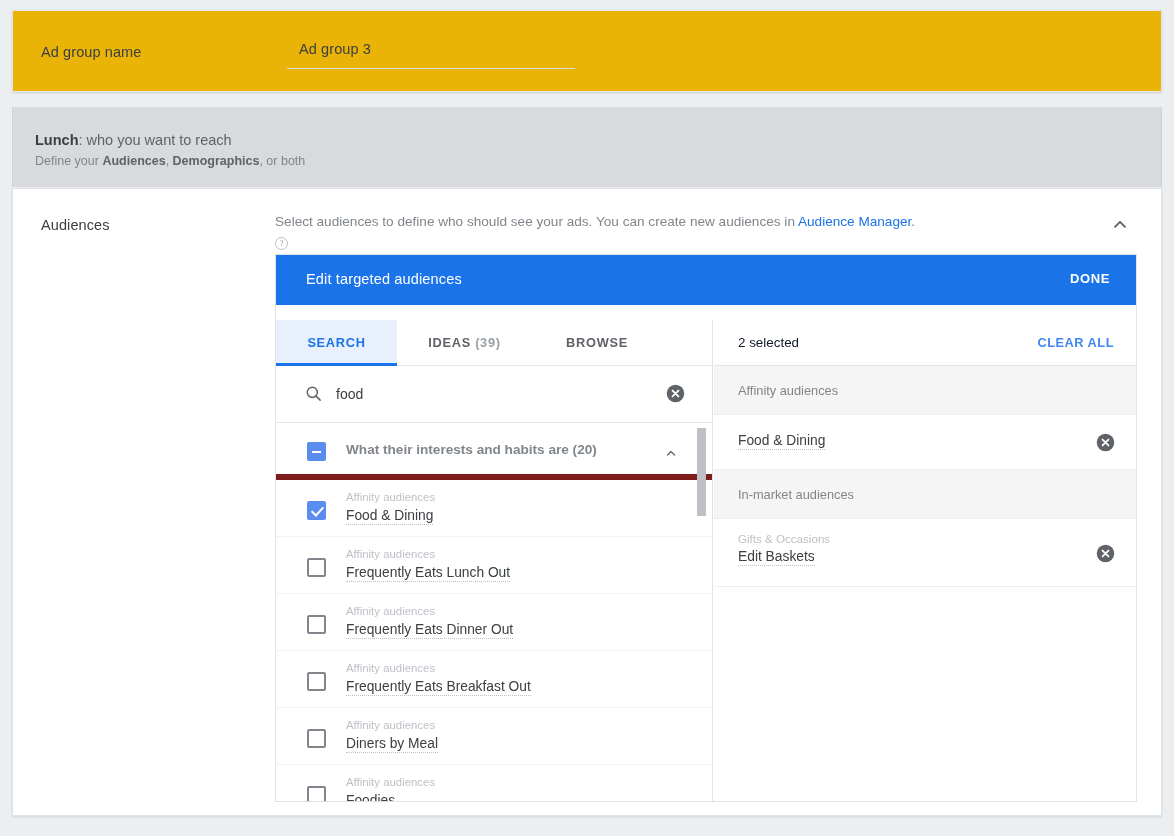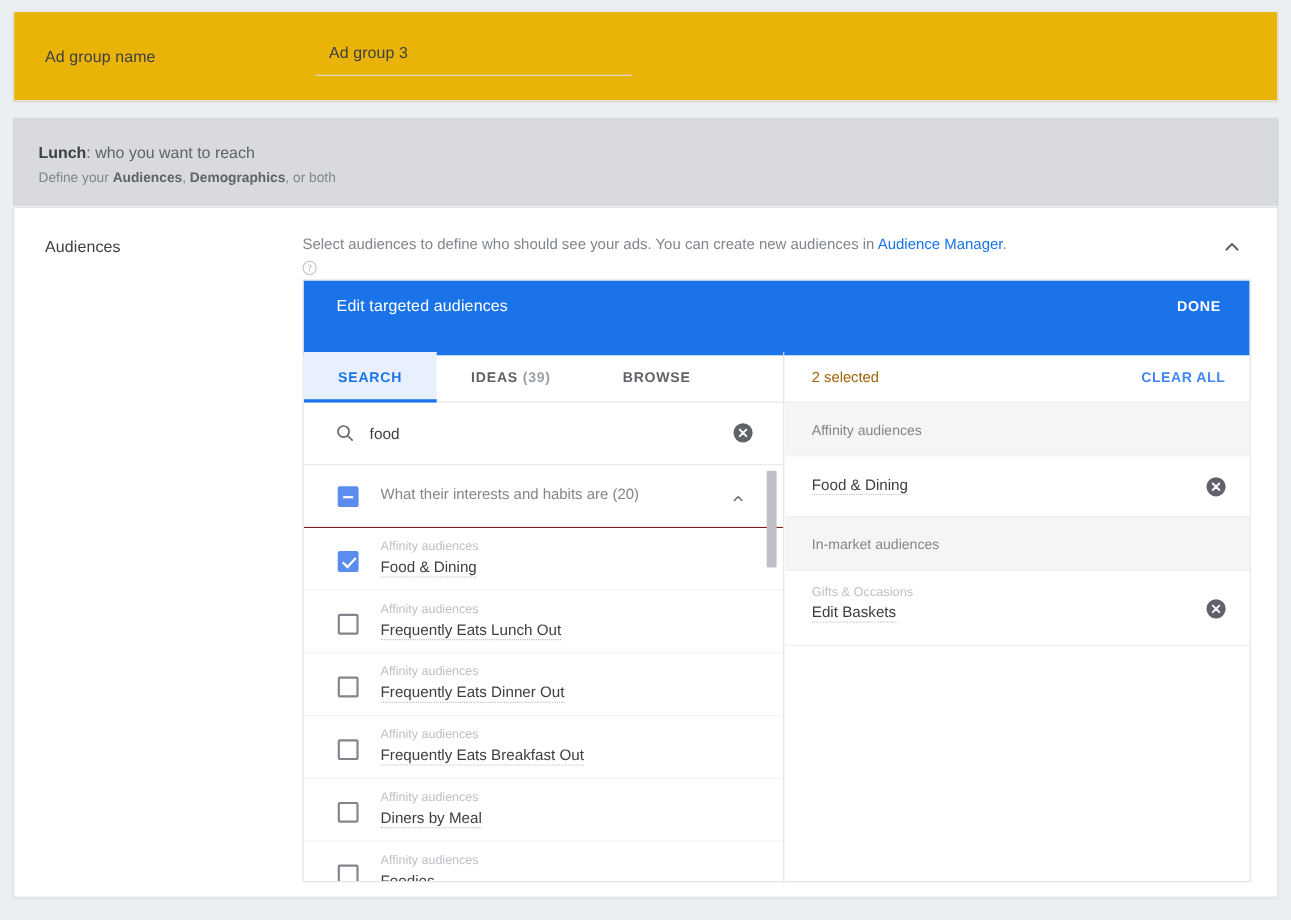--- a/index.html
+++ b/index.html
@@ -125,21 +125,21 @@
     position: absolute;
     left: 262px; top: 65px;
     width: 862px; height: 548px;
     background: #ffffff;
     border: 1px solid #e0e2e5;
     overflow: hidden;
   }
   .dlg-header {
     position: absolute;
     left: 0; top: 0;
-    width: 100%; height: 68px;
+    width: 100%; height: 50px;
     background: #1a73e8;
   }
   .dlg-title {
     position: absolute;
     left: 30px; top: 16px;
     color: #ffffff;
     font-size: 14.5px;
     letter-spacing: .15px;
   }
   .dlg-done {
@@ -213,21 +213,22 @@
 
   .list {
     position: absolute;
     left: 0; top: 103px;
     width: 100%; height: 395px;
     overflow: hidden;
   }
   .group-row {
     position: relative;
     height: 57px;
-    border-bottom: 1px solid #7f1d1d;
+    border-bottom: 6px solid #7f1d1d;
+    font-weight: bold;
   }
   .cb {
     position: absolute;
     left: 31px;
     width: 19px; height: 19px;
     border: 2px solid #80868b;
     border-radius: 2px;
     background: #fff;
     cursor: pointer;
   }
@@ -304,21 +305,21 @@
   }
   .sel-head {
     position: relative;
     height: 46px;
     border-bottom: 1px solid #e4e6e8;
   }
   .sel-count {
     position: absolute;
     left: 24px; top: 15px;
     font-size: 13.4px;
-    color: #a16207;
+    color: #0f172a;
   }
   .clear-all {
     position: absolute;
     right: 24px; top: 15px;
     font-size: 12.8px;
     font-weight: bold;
     letter-spacing: .5px;
     color: #4285f4;
     cursor: pointer;
     text-align: right;

